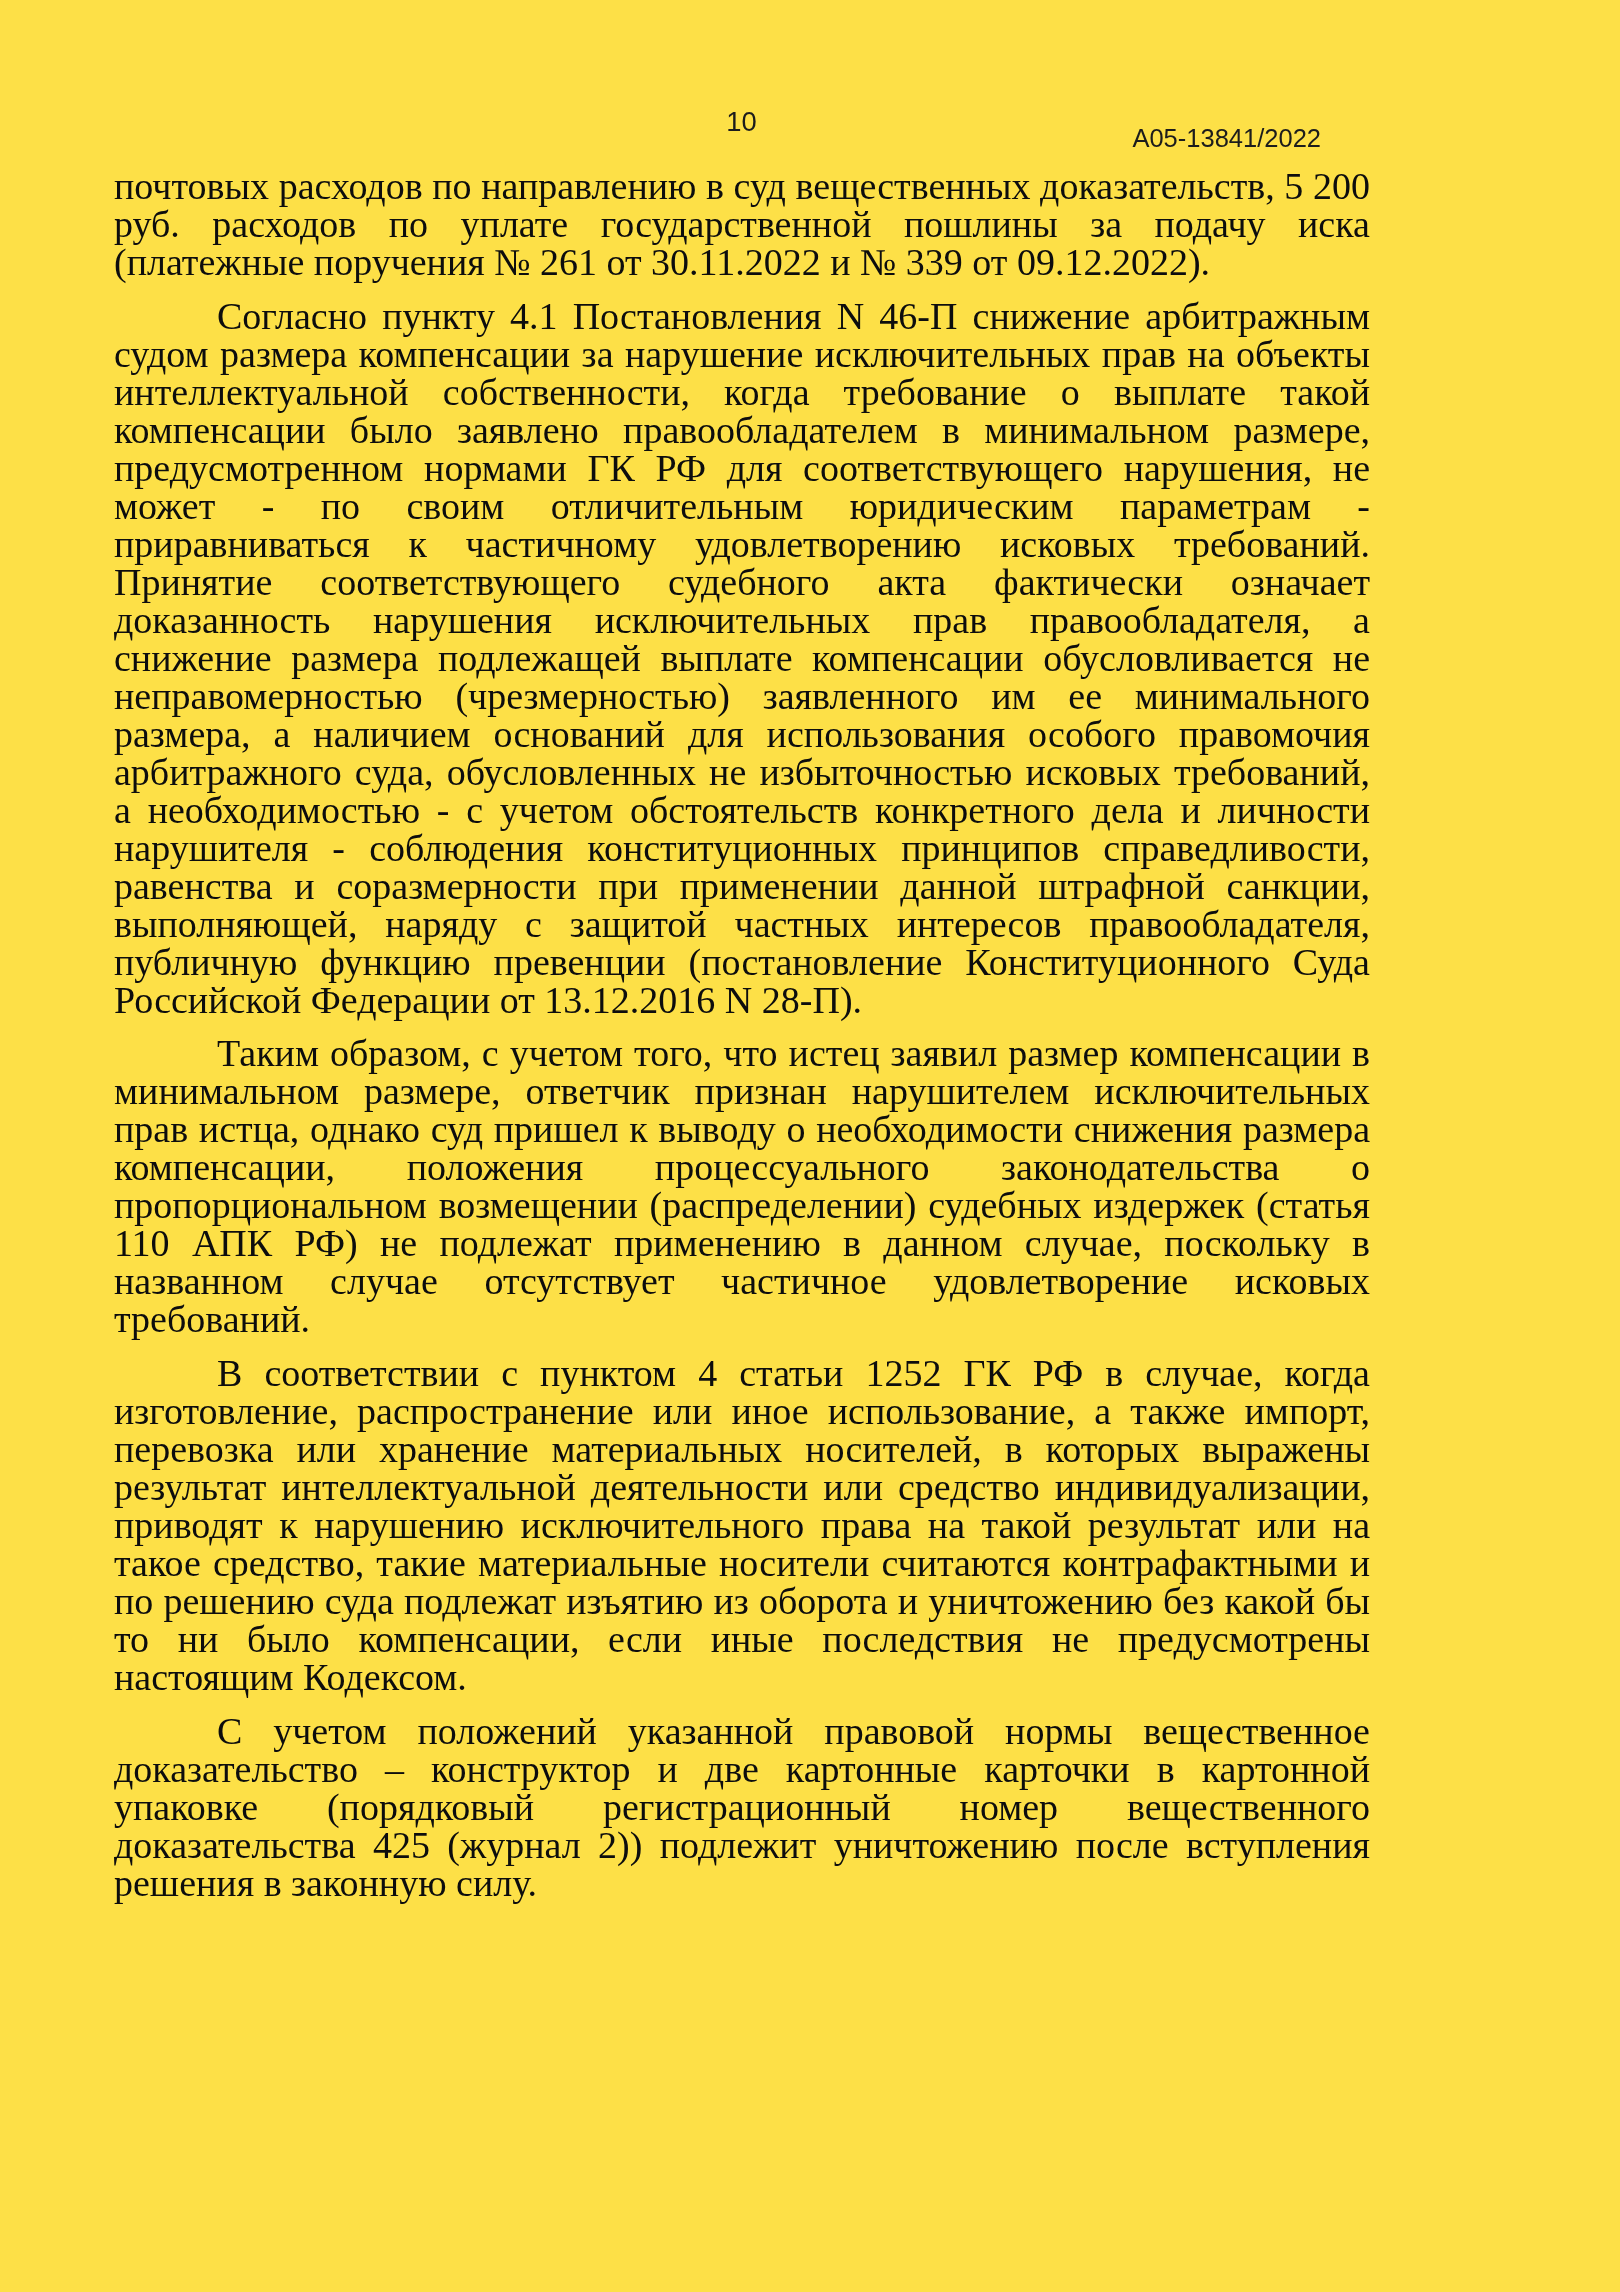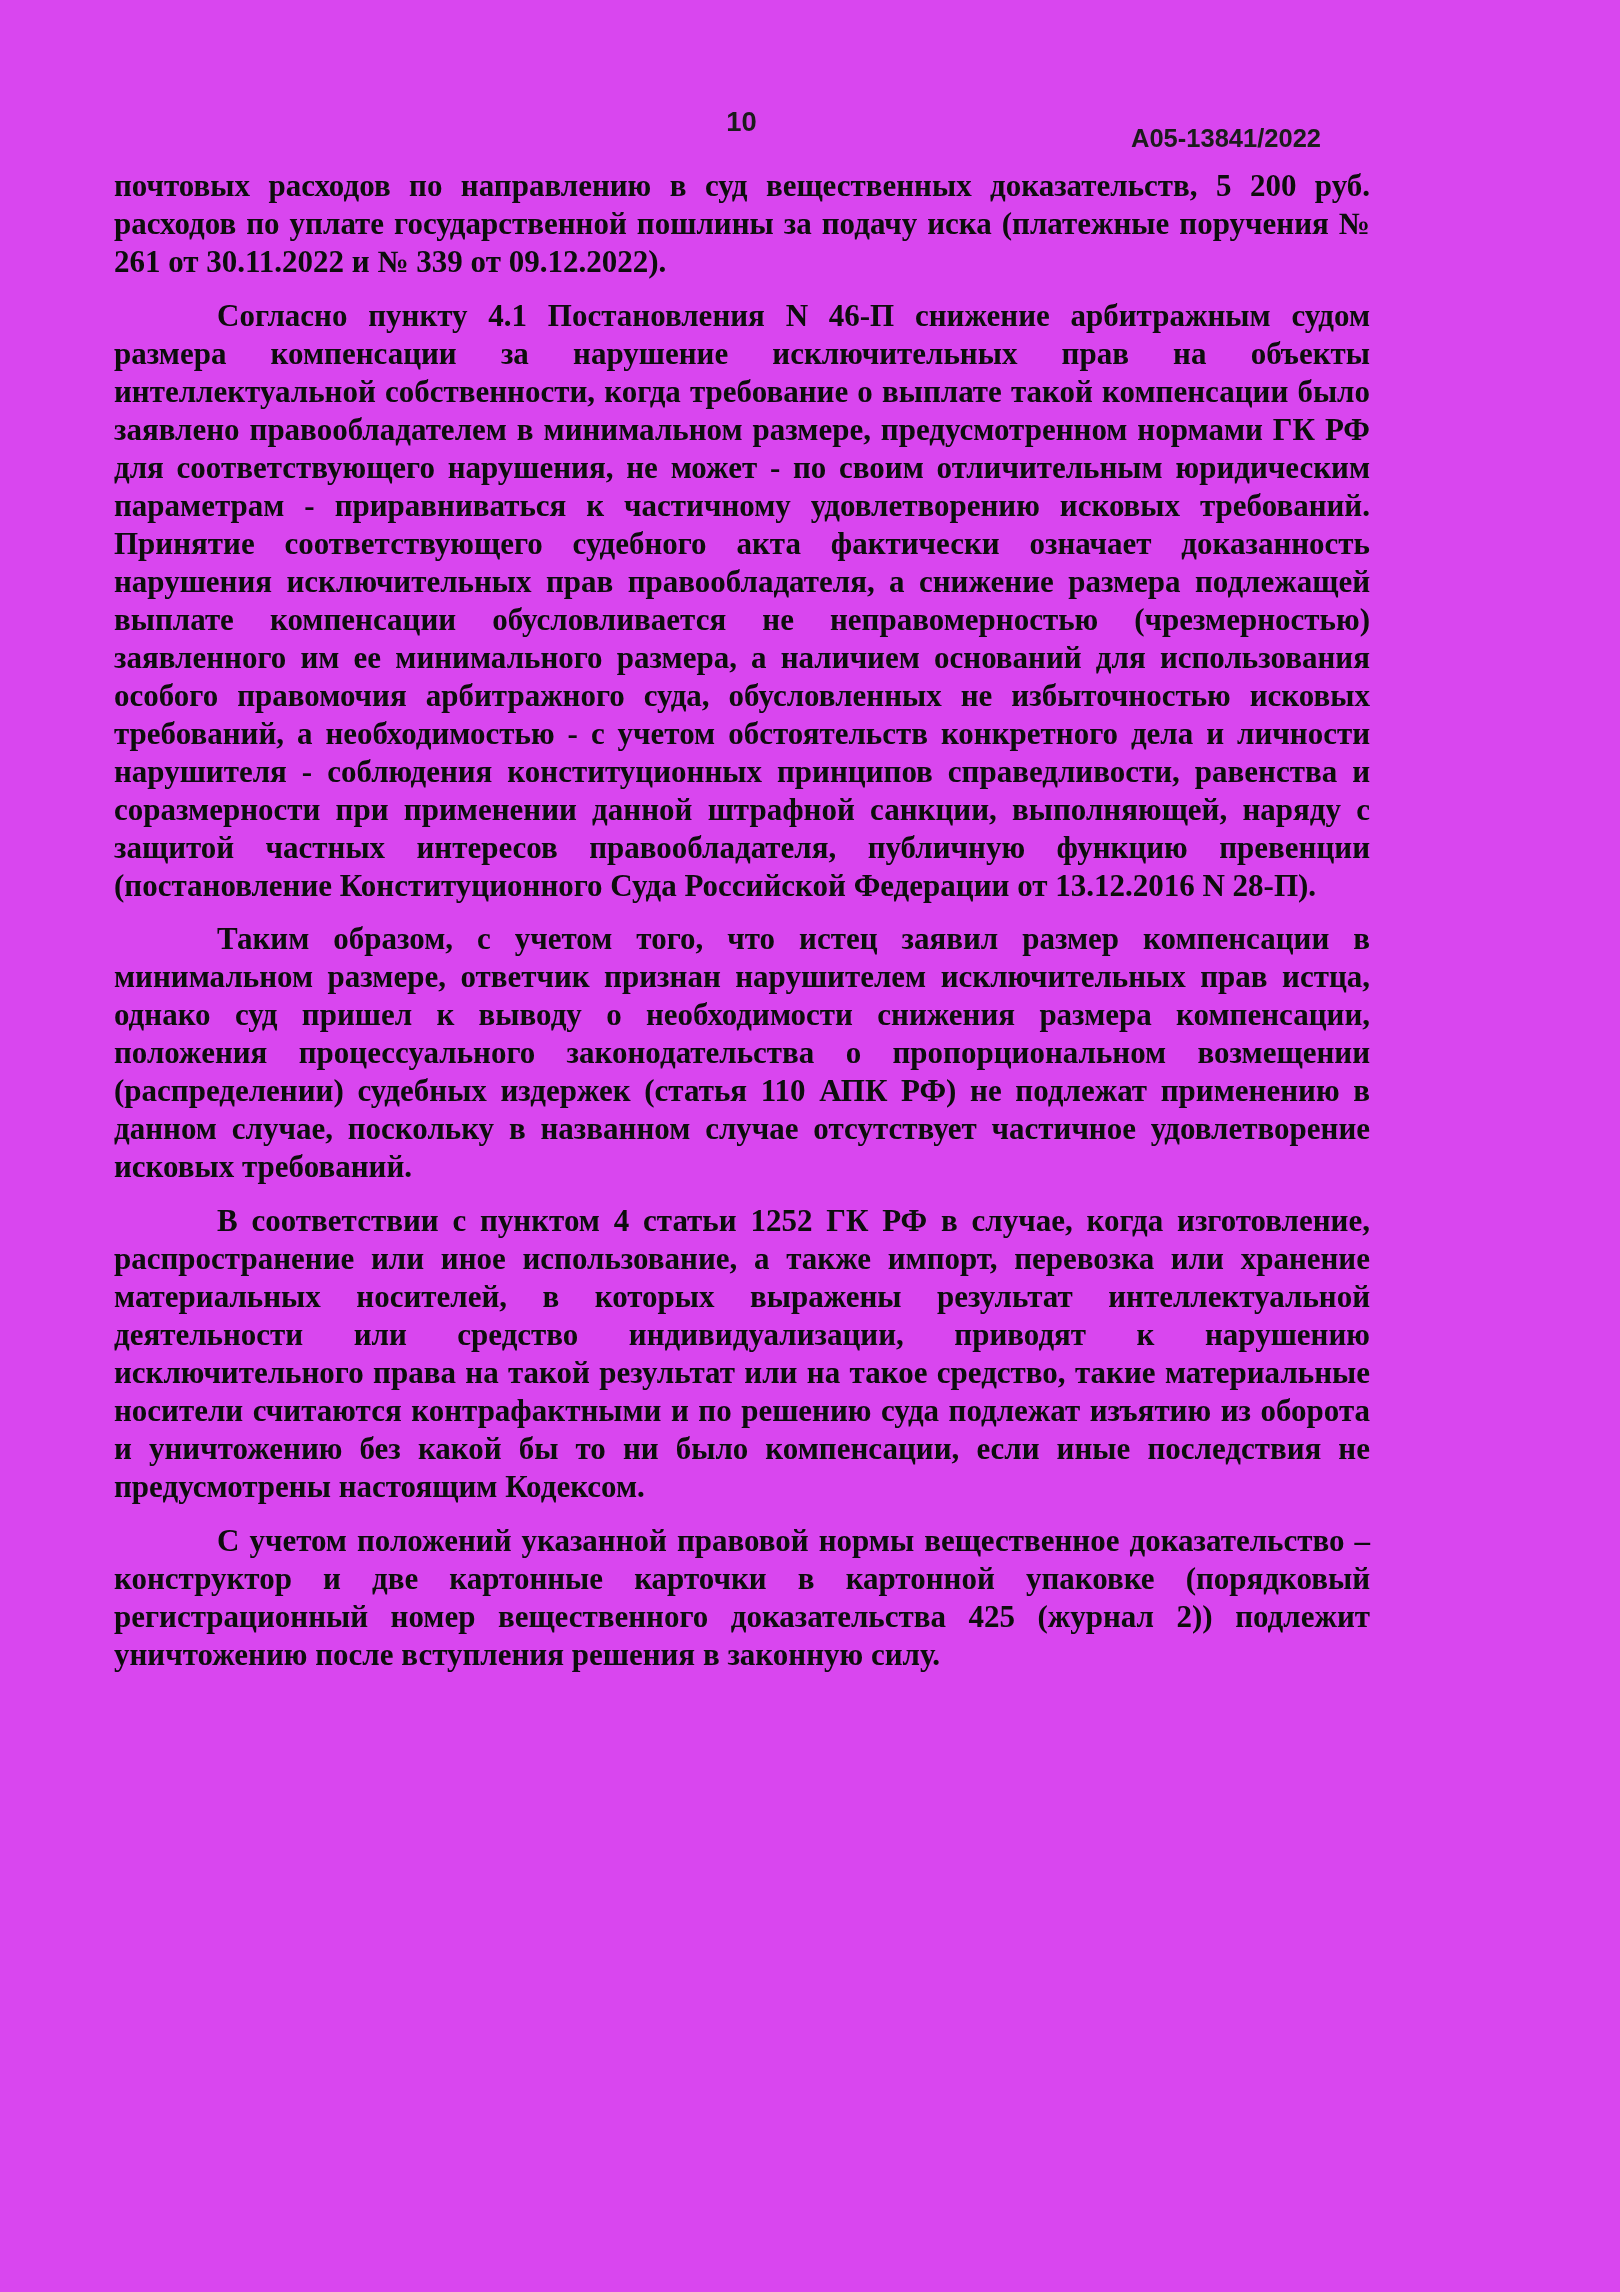--- a/index.html
+++ b/index.html
@@ -4,24 +4,23 @@
 <style>
   html, body {
     margin: 0;
     padding: 0;
     background: #ffffff;
   }
   .page {
     position: relative;
     width: 1620px;
     height: 2293px;
-    background: #d946ef;
+    background: #fde047;
     overflow: hidden;
     color: #111111;
-    font-weight: bold;
   }
   .page-header-number {
     position: absolute;
     top: 106px;
     left: 114px;
     width: 1255px;
     text-align: center;
     font-family: "Liberation Sans", "DejaVu Sans", sans-serif;
     font-size: 27.4px;
     line-height: 31px;
@@ -35,21 +34,21 @@
     font-size: 25.5px;
     line-height: 29px;
     color: #1c1c1c;
   }
   .content {
     position: absolute;
     top: 167px;
     left: 114px;
     width: 1256px;
     font-family: "Liberation Serif", "DejaVu Serif", serif;
-    font-size: 31px;
+    font-size: 38px;
     line-height: 38px;
     text-align: justify;
     color: #0d0d0d;
   }
   .content p {
     margin: 0 0 15.7px 0;
     text-indent: 103px;
   }
   .content p.no-indent {
     text-indent: 0;

